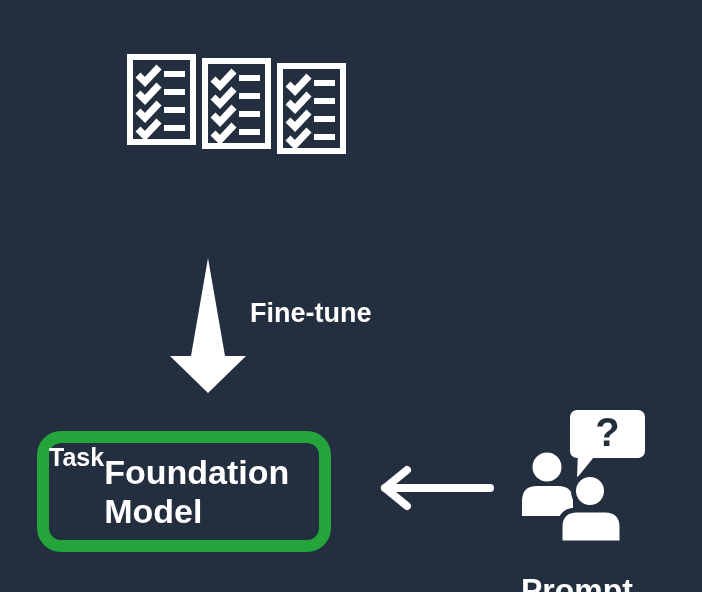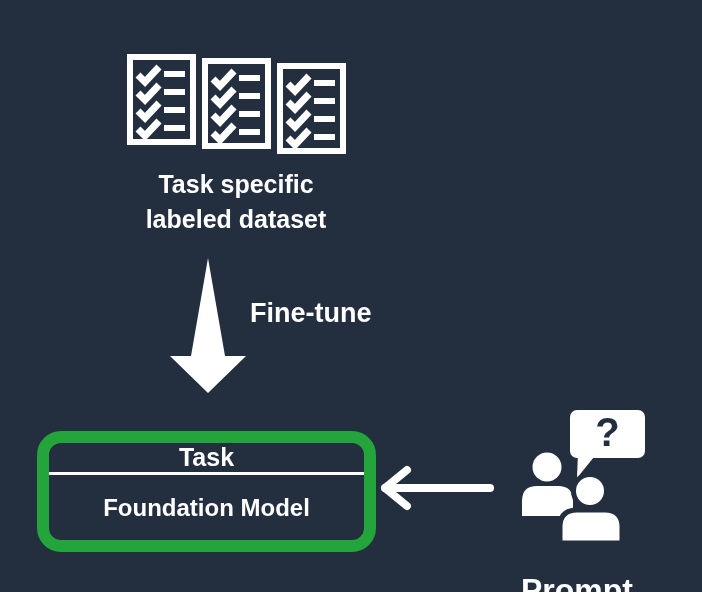--- a/index.html
+++ b/index.html
@@ -22,36 +22,36 @@
     text-align:center;
     font-size:25px;line-height:35px;font-weight:700;
     color:var(--icon-white);
   }
   .finetune-label{
     left:250px;top:298px;width:160px;
     font-size:27px;font-weight:700;
     color:var(--icon-white);
   }
   .model-box{
-    left:37px;top:431px;width:339px;height:121px;
+    left:37px;top:431px;width:294px;height:121px;
     box-sizing:border-box;
     border:12px solid var(--highlight-green);
     border-radius:24px;
-    display:flex;flex-direction:column;
+    display:flex;
   }
   .model-box-top{
     height:29px;
     display:flex;align-items:center;justify-content:center;
     font-size:25px;font-weight:700;color:var(--icon-white);
   }
   .model-box-divider{height:3px;background:var(--icon-white);}
   .model-box-bottom{
     flex:1;
     display:flex;align-items:center;justify-content:center;
-    font-size:24px;font-weight:700;color:var(--icon-white);
+    font-size:34px;font-weight:700;color:var(--icon-white);
   }
   .prompt-label{
     left:512px;top:572px;width:130px;
     text-align:center;
     font-size:32px;font-weight:700;
     color:var(--icon-white);
   }
   svg{display:block;}
 </style>
 </head>
@@ -86,24 +86,20 @@
     <path d="M11 21 l7 7 l14 -15" fill="none" stroke="#FFFFFF" stroke-width="7"></path>
     <rect x="37" y="17" width="21" height="6" fill="#FFFFFF"></rect>
     <path d="M11 39 l7 7 l14 -15" fill="none" stroke="#FFFFFF" stroke-width="7"></path>
     <rect x="37" y="35" width="21" height="6" fill="#FFFFFF"></rect>
     <path d="M11 57 l7 7 l14 -15" fill="none" stroke="#FFFFFF" stroke-width="7"></path>
     <rect x="37" y="53" width="21" height="6" fill="#FFFFFF"></rect>
     <path d="M11 75 l7 7 l14 -15" fill="none" stroke="#FFFFFF" stroke-width="7"></path>
     <rect x="37" y="71" width="21" height="6" fill="#FFFFFF"></rect>
   </svg>
 
-  <div class="abs caption">
-    <div>Task specific</div>
-    <div>labeled dataset</div>
-  </div>
 
   <svg class="abs" style="left:165px;top:252px" width="86" height="145" viewBox="0 0 86 145">
     <polygon points="43,6 60,104 81,104 43,141 5,104 26,104" fill="#FFFFFF"></polygon>
   </svg>
 
   <div class="abs finetune-label">Fine-tune</div>
 
   <div class="abs model-box">
     <div class="model-box-top">Task</div>
     <div class="model-box-divider"></div>

